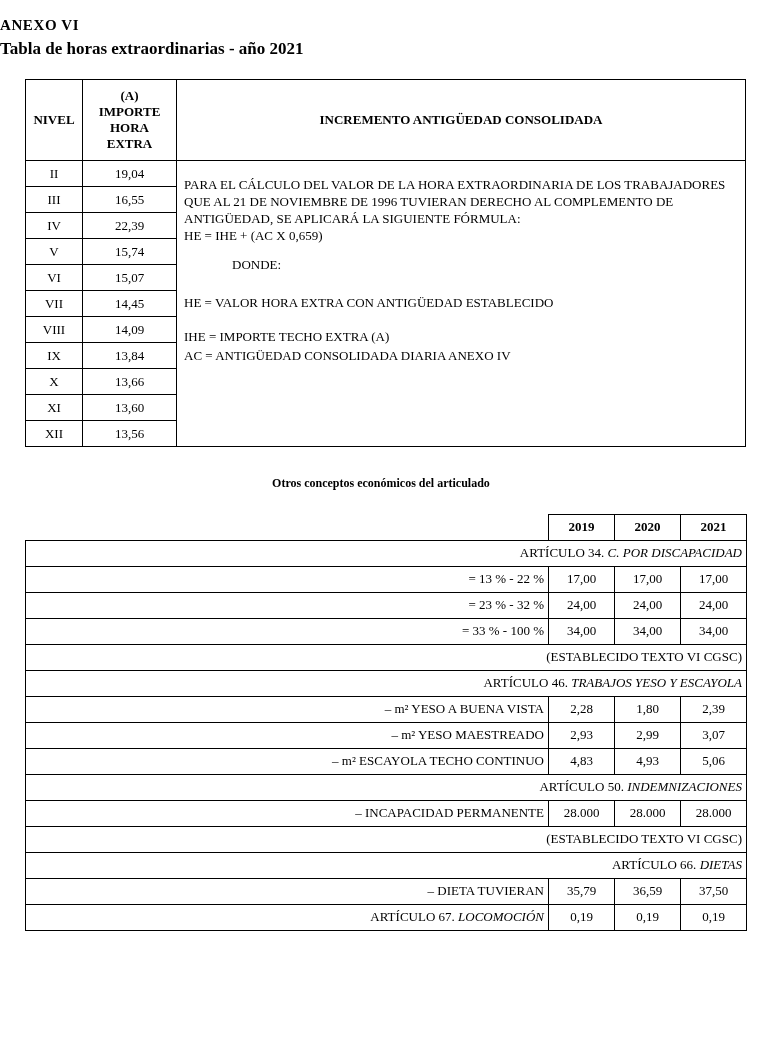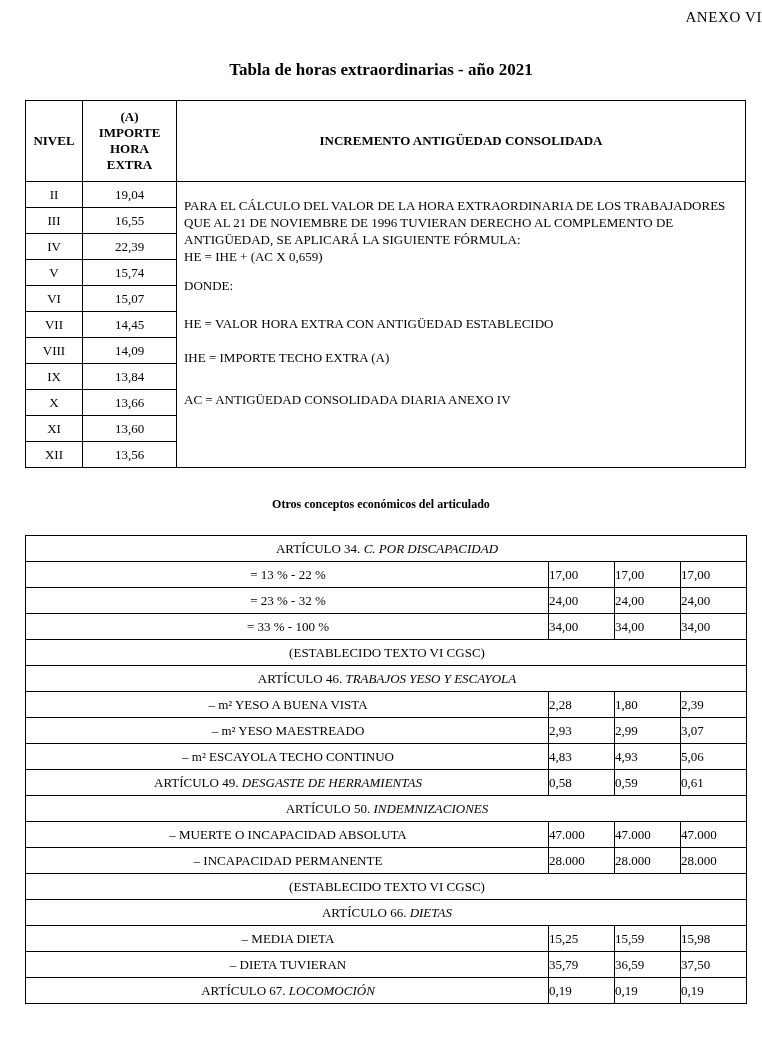--- a/index.html
+++ b/index.html
@@ -3,26 +3,26 @@
 <meta charset="utf-8">
 <style>
   html, body { margin: 0; padding: 0; }
   body {
     width: 762px; height: 1041px;
     background: #ffffff; color: #000000;
     font-family: "Liberation Serif", "DejaVu Serif", serif;
     overflow: hidden;
   }
   .doc-title {
-    text-align: right; font-weight: normal; font-size: 15px;
-    padding-top: 9px; letter-spacing: 0.6px;
+    text-align: left; font-weight: bold; font-size: 15px;
+    padding-top: 17px; letter-spacing: 0.6px;
   }
   .doc-subtitle {
-    text-align: center; font-weight: bold; font-size: 17px;
-    margin-top: 34px;
+    text-align: left; font-weight: bold; font-size: 17px;
+    margin-top: 5px;
   }
   .section-title {
     text-align: center; font-weight: bold; font-size: 12px;
     margin-top: 29px;
     font-family: Liberation Serif, serif;
   }
   table {
     border-collapse: collapse; table-layout: fixed;
     margin-left: 25px;
   }
@@ -39,36 +39,36 @@
     font-weight: bold; text-align: center; vertical-align: middle;
     height: 80px; line-height: 1.25;
   }
   .t1 th.pre { white-space: pre-line; }
   .t1 td.num { text-align: center; vertical-align: middle; height: 25px; }
   .t1 td.notes-cell {
     vertical-align: top; text-align: left; padding: 3px 8px 3px 7px;
     line-height: 17px;
   }
   .notes-intro  { margin-top: 12px; }
-  .notes-donde  { margin-top: 12px; }
+  .notes-donde  { margin-top: 12px; margin-left: 48px; }
   .notes-he     { margin-top: 21px; }
   .notes-ihe    { margin-top: 17px; }
-  .notes-ac     { margin-top: 25px; }
+  .notes-ac     { margin-top: 2px; }
   
   .t2 { width: 721px; margin-top: 23px; }
   .t2 col.c-label { width: 523px; }
   .t2 col.c-year  { width: 66px; }
   .t2 td.spacer { border: none; }
   .t2 th.year {
     font-weight: bold; text-align: center; vertical-align: middle;
     height: 23px;
   }
   .t2 td { height: 25px; vertical-align: middle; }
-  .t2 td.lbl { text-align: center; padding-left: 6px; padding-right: 4px; white-space: nowrap; }
-  .t2 td.val { text-align: left; }
+  .t2 td.lbl { text-align: right; padding-left: 6px; padding-right: 4px; white-space: nowrap; }
+  .t2 td.val { text-align: center; }
   .t2 i { font-style: italic; }
 </style>
 </head>
 <body>
 
 <div class="doc-title">ANEXO VI</div>
 <div class="doc-subtitle">Tabla de horas extraordinarias - año 2021</div>
 
 <table class="t1">
   <colgroup>
@@ -143,20 +143,26 @@
 <div class="section-title">Otros conceptos económicos del articulado</div>
 
 <table class="t2">
   <colgroup>
       <col class="c-label">
       <col class="c-year">
       <col class="c-year">
       <col class="c-year">
     </colgroup>
   <tbody>
+      <tr>
+    <td class="spacer"></td>
+    <th class="year">2019</th>
+    <th class="year">2020</th>
+    <th class="year">2021</th>
+  </tr>
   <tr>
     <td class="lbl" colspan="4"><span>ARTÍCULO 34. </span><i>C. POR DISCAPACIDAD</i></td>
   </tr>
   <tr>
     <td class="lbl">= 13 % - 22 %</td>
     <td class="val">17,00</td>
     <td class="val">17,00</td>
     <td class="val">17,00</td>
   </tr>
   <tr>
@@ -189,53 +195,35 @@
     <td class="val">2,99</td>
     <td class="val">3,07</td>
   </tr>
   <tr>
     <td class="lbl">– m² ESCAYOLA TECHO CONTINUO</td>
     <td class="val">4,83</td>
     <td class="val">4,93</td>
     <td class="val">5,06</td>
   </tr>
   <tr>
-    <td class="lbl"><span>ARTÍCULO 49. </span><i>DESGASTE DE HERRAMIENTAS</i></td>
-    <td class="val">0,58</td>
-    <td class="val">0,59</td>
-    <td class="val">0,61</td>
-  </tr>
-  <tr>
     <td class="lbl" colspan="4"><span>ARTÍCULO 50. </span><i>INDEMNIZACIONES</i></td>
-  </tr>
-  <tr>
-    <td class="lbl">– MUERTE O INCAPACIDAD ABSOLUTA</td>
-    <td class="val">47.000</td>
-    <td class="val">47.000</td>
-    <td class="val">47.000</td>
   </tr>
   <tr>
     <td class="lbl">– INCAPACIDAD PERMANENTE</td>
     <td class="val">28.000</td>
     <td class="val">28.000</td>
     <td class="val">28.000</td>
   </tr>
   <tr>
     <td class="lbl" colspan="4">(ESTABLECIDO TEXTO VI CGSC)</td>
   </tr>
   <tr>
     <td class="lbl" colspan="4"><span>ARTÍCULO 66. </span><i>DIETAS</i></td>
   </tr>
   <tr>
-    <td class="lbl">– MEDIA DIETA</td>
-    <td class="val">15,25</td>
-    <td class="val">15,59</td>
-    <td class="val">15,98</td>
-  </tr>
-  <tr>
     <td class="lbl">– DIETA TUVIERAN</td>
     <td class="val">35,79</td>
     <td class="val">36,59</td>
     <td class="val">37,50</td>
   </tr>
   <tr>
     <td class="lbl"><span>ARTÍCULO 67. </span><i>LOCOMOCIÓN</i></td>
     <td class="val">0,19</td>
     <td class="val">0,19</td>
     <td class="val">0,19</td>

